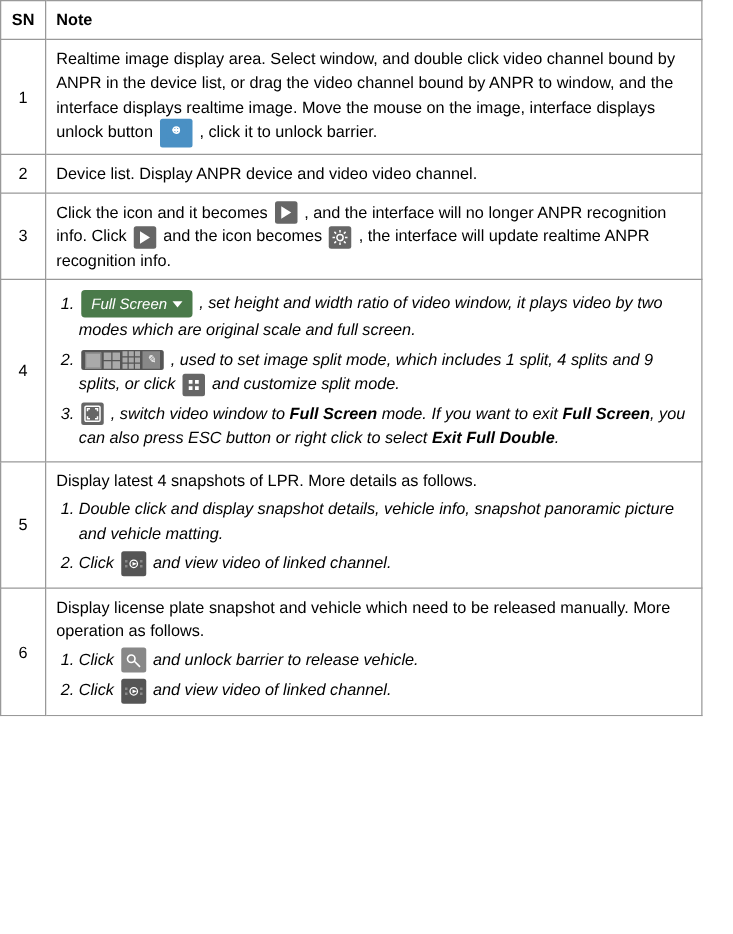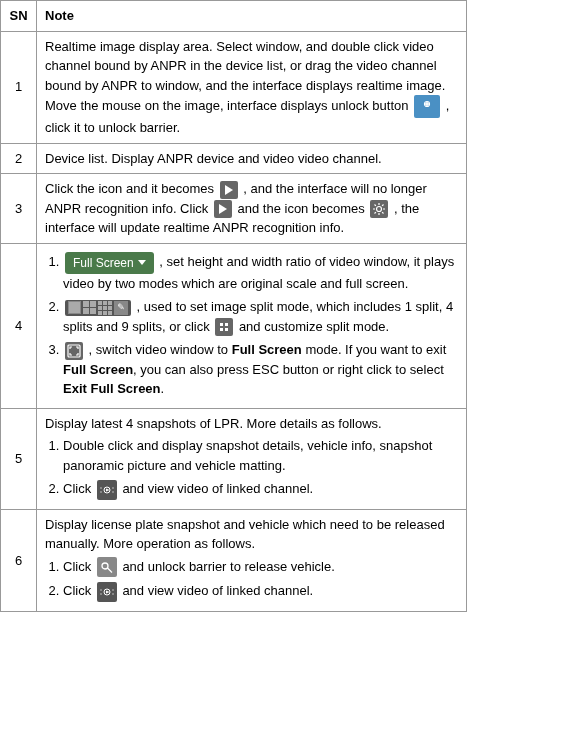--- a/index.html
+++ b/index.html
@@ -9,21 +9,21 @@
     }
 
     body {
       font-family: Arial, sans-serif;
       font-size: 13px;
       background: #fff;
       width: 586px;
     }
 
     .table-container {
-      width: 467px;
+      width: 562px;
       border: 1px solid #999;
       border-collapse: collapse;
     }
 
     table {
       width: 100%;
       border-collapse: collapse;
     }
 
     th, td {
@@ -132,20 +132,21 @@
       width: 18px;
       height: 18px;
       border-radius: 2px;
       vertical-align: middle;
       font-size: 9px;
     }
 
     ol {
       padding-left: 18px;
       margin: 3px 0;
+      font-style: italic;
     }
 
     ol li {
       margin-bottom: 4px;
     }
 
     .bold {
       font-weight: bold;
     }
 
@@ -301,21 +302,21 @@
             </span>
             and customize split mode.
           </li>
           <li>
             <span class="icon-fullscreen-box inline-icon">
               <svg width="14" height="14" viewBox="0 0 14 14" fill="none" xmlns="http://www.w3.org/2000/svg">
                 <rect x="1" y="1" width="12" height="12" rx="1" stroke="white" stroke-width="1.2" fill="none"></rect>
                 <path d="M3 5V3h2M11 5V3H9M3 9v2h2M11 9v2H9" stroke="white" stroke-width="1.2"></path>
               </svg>
             </span>
-            , switch video window to <span class="bold">Full Screen</span> mode. If you want to exit <span class="bold">Full Screen</span>, you can also press ESC button or right click to select <span class="bold">Exit Full Screen</span>.
+            , switch video window to <span class="bold">Full Screen</span> mode. If you want to exit <span class="bold">Full Screen</span>, you can also press ESC button or right click to select <span class="bold">Exit Full Double</span>.
           </li>
         </ol>
       </td>
     </tr>
 
     <tr>
       <td class="sn-col">5</td>
       <td class="note-col">
         Display latest 4 snapshots of LPR. More details as follows.
         <ol>

